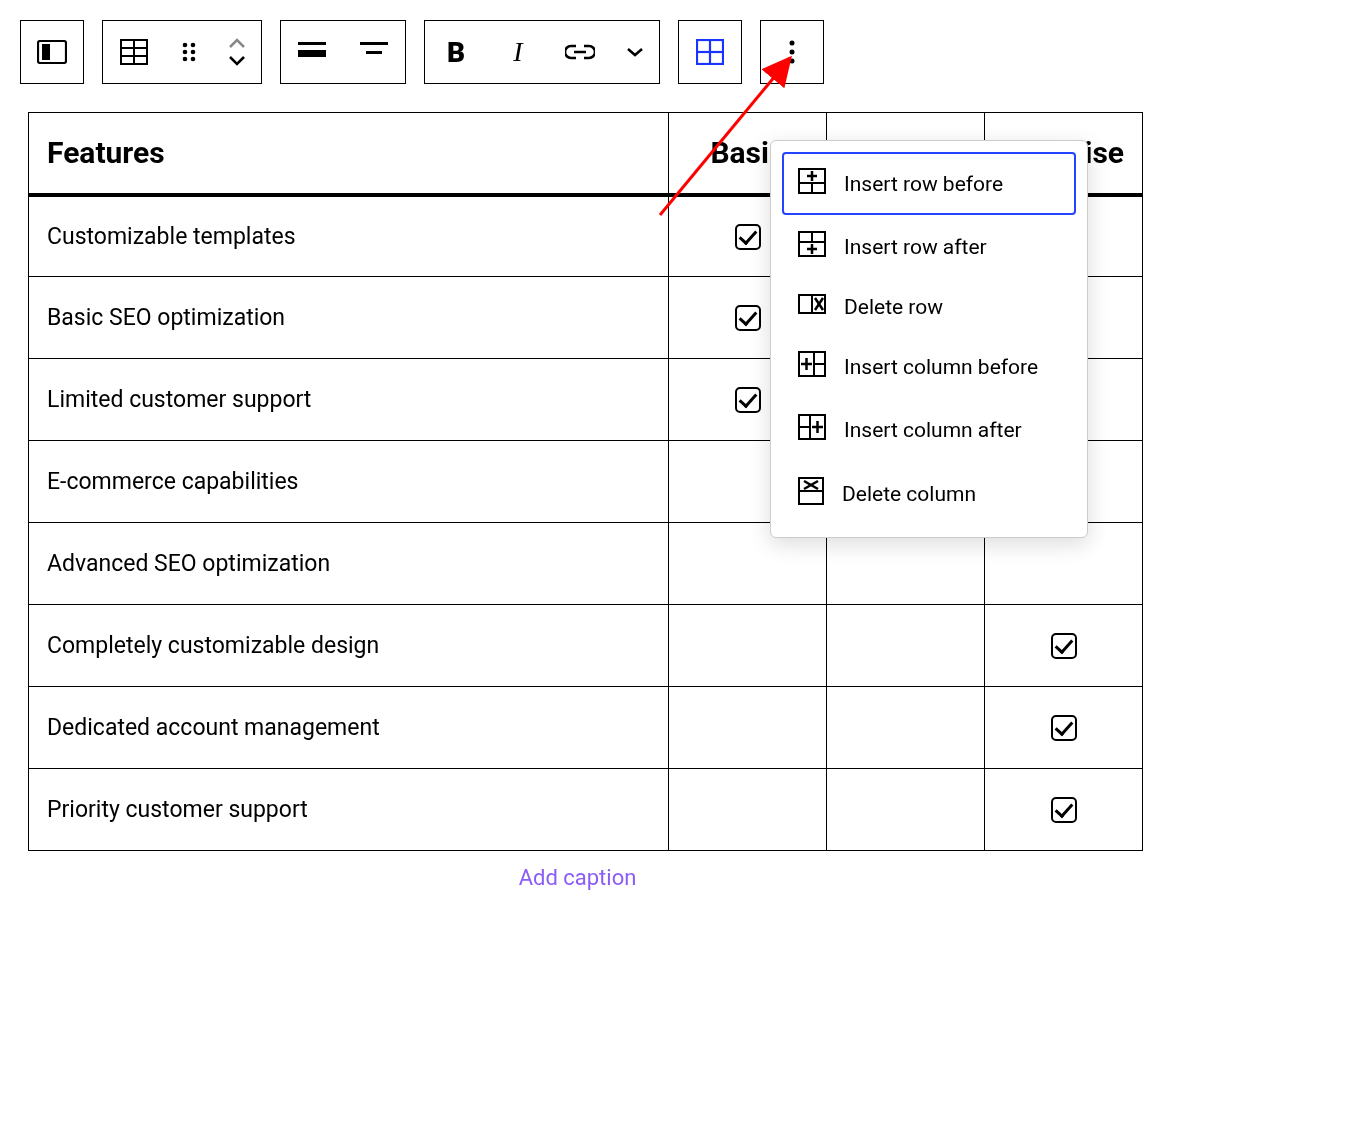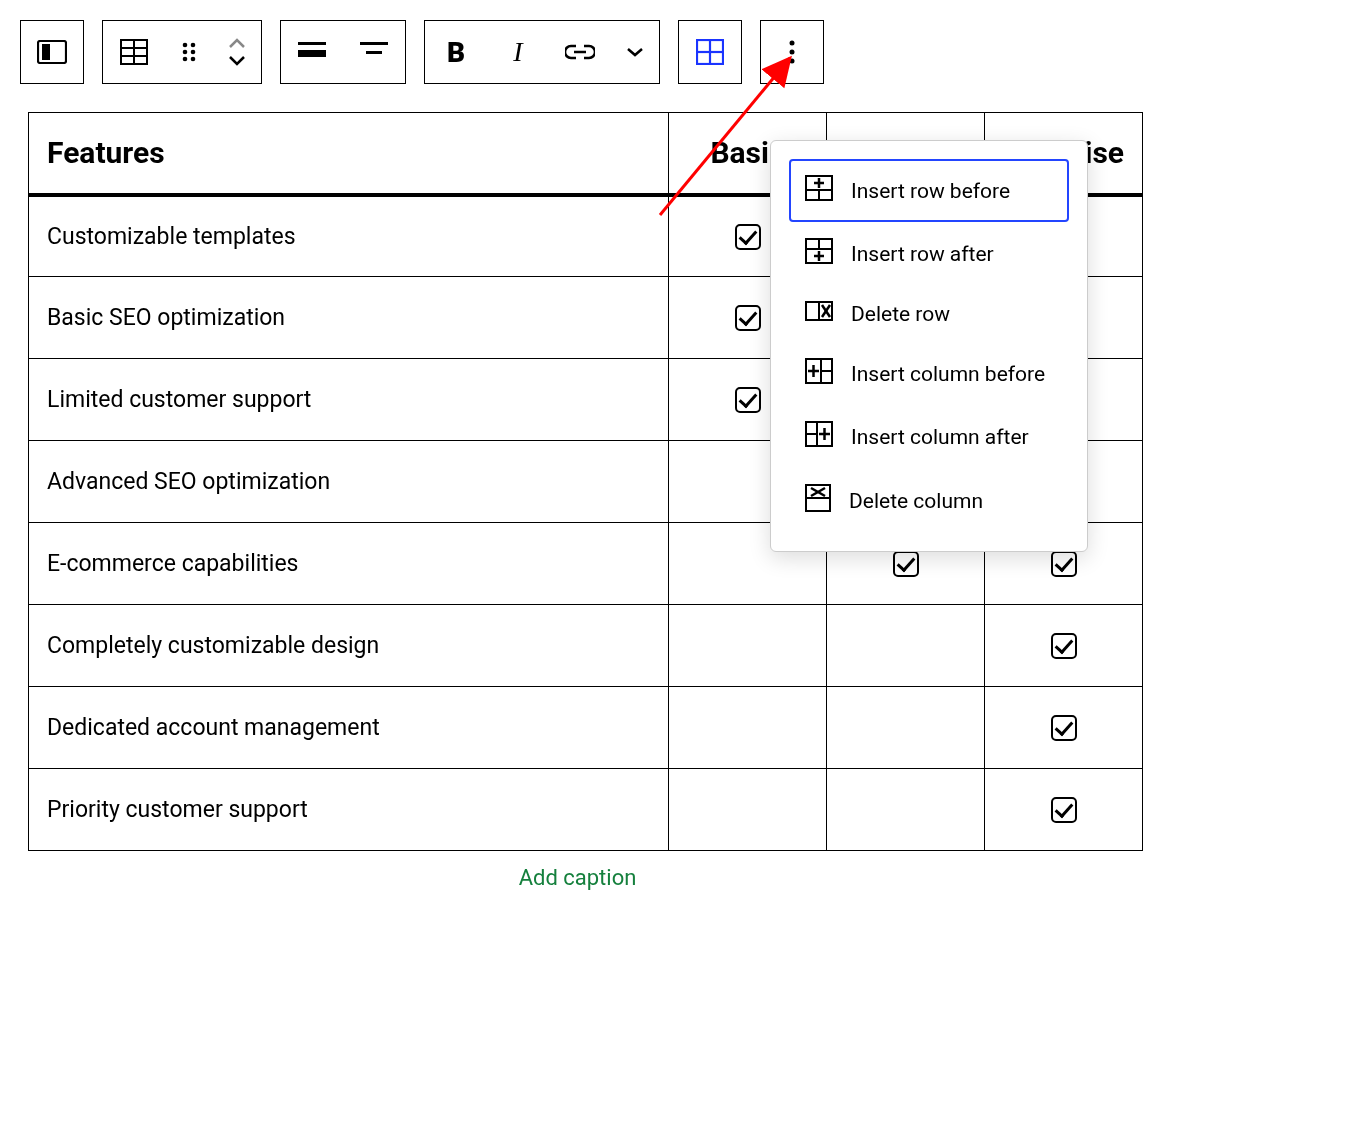--- a/index.html
+++ b/index.html
@@ -68,34 +68,34 @@
     content:""; position:absolute;
     left:6px; top:1px; width:7px; height:14px;
     border-right:3px solid #000; border-bottom:3px solid #000;
     transform: rotate(42deg);
   }
   
   .caption {
     width: 1115px;
     text-align: center;
     font-size: 22px;
-    color: #15803d;
+    color: #8b5cf6;
     padding: 14px 0;
   }
   
   .dropdown {
     position: absolute;
     left: 770px;
     top: 140px;
     width: 318px;
     background: #fff;
     border: 1px solid #ccc;
     border-radius: 6px;
     box-shadow: 0 6px 22px rgba(0,0,0,0.14);
-    padding: 18px;
+    padding: 11px;
   }
   .dropdown-item {
     display: flex;
     align-items: center;
     gap: 18px;
     padding: 14px 14px;
     font-size: 21px;
     cursor: pointer;
     border-radius: 4px;
     border: 2px solid transparent;
@@ -232,30 +232,30 @@
         <td class="col-plan"></td>
         <td class="col-plan"></td>
       </tr>
       <tr>
         <td>Limited customer support</td>
         <td class="col-plan"><span class="check"></span></td>
         <td class="col-plan"></td>
         <td class="col-plan"></td>
       </tr>
       <tr>
+        <td>E-commerce capabilities</td>
+        <td class="col-plan"></td>
+        <td class="col-plan"><span class="check"></span></td>
+        <td class="col-plan"><span class="check"></span></td>
+      </tr>
+      <tr>
         <td>Advanced SEO optimization</td>
         <td class="col-plan"></td>
         <td class="col-plan"></td>
         <td class="col-plan"></td>
-      </tr>
-      <tr>
-        <td>E-commerce capabilities</td>
-        <td class="col-plan"></td>
-        <td class="col-plan"><span class="check"></span></td>
-        <td class="col-plan"><span class="check"></span></td>
       </tr>
       <tr>
         <td>Completely customizable design</td>
         <td class="col-plan"></td>
         <td class="col-plan"></td>
         <td class="col-plan"><span class="check"></span></td>
       </tr>
       <tr>
         <td>Dedicated account management</td>
         <td class="col-plan"></td>

